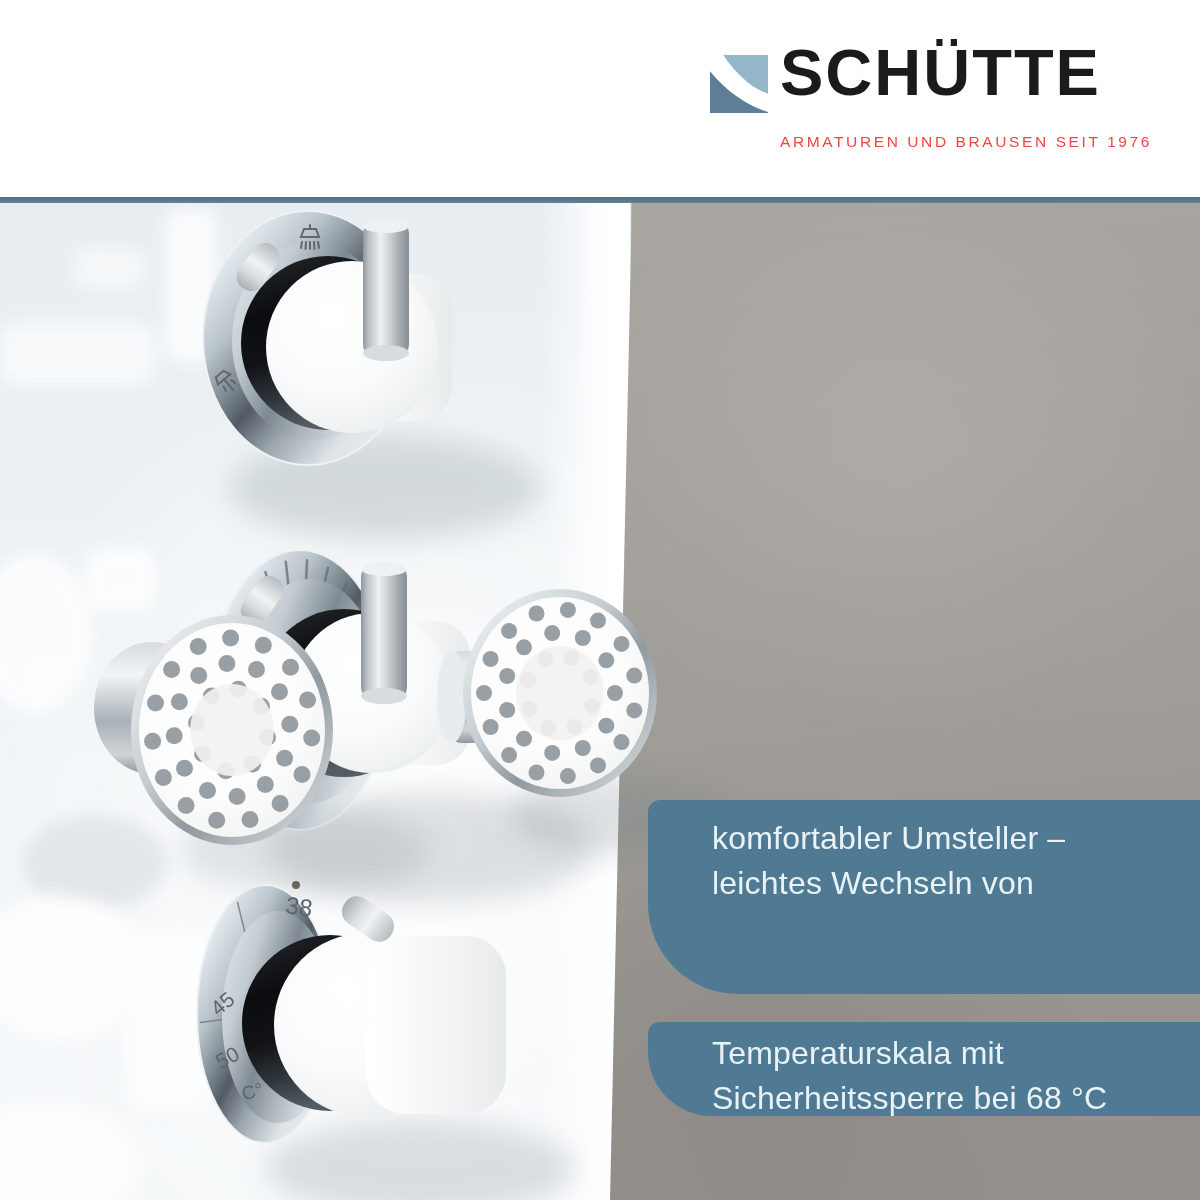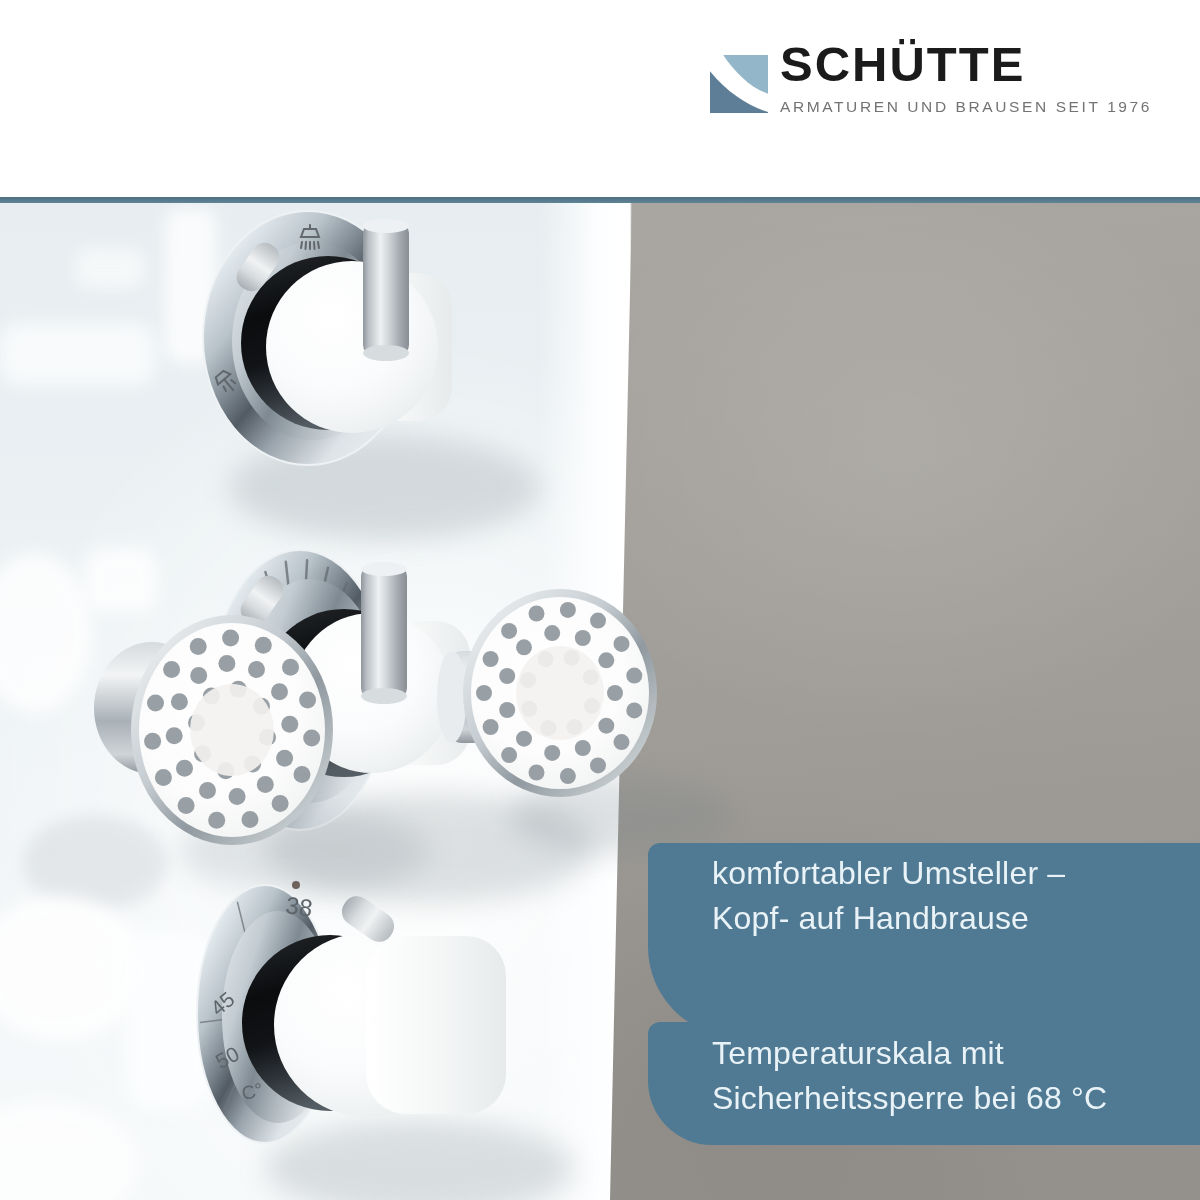--- a/index.html
+++ b/index.html
@@ -4,22 +4,22 @@
 <style>
   html,body{margin:0;padding:0;background:#fff;}
   .stage{position:relative;width:1200px;height:1200px;overflow:hidden;
          font-family:"Liberation Sans",sans-serif;background:#fff;}
 
   
   .header{position:absolute;left:0;top:0;width:1200px;height:197px;background:#ffffff;}
   .logo-wrap{position:absolute;left:710px;top:55px;display:flex;align-items:flex-start;}
   .logo-icon{width:58px;height:58px;display:block;}
   .brand-block{position:absolute;left:780px;top:40px;width:420px;}
-  .brand-title{font-size:49px;font-weight:700;letter-spacing:2px;color:#1b1b1b;line-height:1;}
-  .brand-tagline{margin-top:9px;font-size:15.5px;letter-spacing:2.6px;color:#737373;font-weight:400;}
+  .brand-title{font-size:65px;font-weight:700;letter-spacing:2px;color:#1b1b1b;line-height:1;}
+  .brand-tagline{margin-top:28px;font-size:15.5px;letter-spacing:2.6px;color:#ef4444;font-weight:400;}
   .divider{position:absolute;left:0;top:197px;width:1200px;height:6px;
            background:linear-gradient(180deg,#4e6f80,#5f8496);}
 
   
   .photo{position:absolute;left:0;top:203px;width:1200px;height:997px;overflow:hidden;}
   .panel-base{position:absolute;inset:0;
       background:linear-gradient(180deg,#e7edf0 0%,#ebf1f3 30%,#f1f5f7 60%,#f6f9fa 100%);}
   .panel-glow{position:absolute;inset:0;
       background:radial-gradient(620px 700px at 420px 620px,rgba(255,255,255,.95) 0%,rgba(255,255,255,0) 70%);}
   .panel-edge{position:absolute;inset:0;
@@ -31,22 +31,22 @@
   .wall-tint1{position:absolute;inset:0;
       background:radial-gradient(500px 420px at 900px 250px,rgba(255,255,255,.10),rgba(255,255,255,0) 70%);
       clip-path:polygon(627px 0,1200px 0,1200px 997px,607px 997px);}
   .wall-tint2{position:absolute;inset:0;
       background:radial-gradient(460px 380px at 760px 850px,rgba(60,58,55,.10),rgba(60,58,55,0) 72%);
       clip-path:polygon(627px 0,1200px 0,1200px 997px,607px 997px);}
   #fixtures{position:absolute;left:0;top:0;}
 
   
   .callout{position:absolute;background:#507a93;color:#e9f3f7;z-index:5;}
-  .callout-1{left:648px;top:597px;width:552px;height:194px;border-radius:12px 0 0 90px;padding:8px 0 0 64px;box-sizing:border-box;margin-top:43px;}
-  .callout-2{left:648px;top:819px;width:552px;height:123px;border-radius:12px 0 0 64px;padding:9px 0 0 64px;box-sizing:border-box;}
+  .callout-1{left:648px;top:597px;width:552px;height:194px;border-radius:12px 0 0 90px;padding:16px 0 0 64px;box-sizing:border-box;}
+  .callout-2{left:648px;top:819px;width:552px;height:94px;border-radius:12px 0 0 64px;padding:9px 0 0 64px;box-sizing:border-box;}
   .callout-line{display:block;font-size:32px;line-height:45px;font-weight:400;letter-spacing:.2px;}
 
   .plate-num{font-family:"Liberation Sans",sans-serif;fill:#5d646a;}
 </style>
 </head>
 <body>
 
 <div class="stage">
 
   <div class="header">
@@ -324,20 +324,20 @@
           <text class="plate-num" x="299" y="712" font-size="24" text-anchor="middle" transform="rotate(8 299 704)">38</text>
           <text class="plate-num" x="222" y="808" font-size="21" text-anchor="middle" transform="rotate(-40 222 800)">45</text>
           <text class="plate-num" x="227" y="862" font-size="21" text-anchor="middle" transform="rotate(-28 227 854)">50</text>
           <text class="plate-num" x="252" y="895" font-size="19" text-anchor="middle" transform="rotate(-15 252 887)">C°</text>
         </g>
       </g>
     </svg>
 
     <div class="callout callout-1">
       <span class="callout-line">komfortabler Umsteller –</span>
-      <span class="callout-line">Kopf- auf Handbrause</span>
+      <span class="callout-line">leichtes Wechseln von</span>
     </div>
     <div class="callout callout-2">
       <span class="callout-line">Temperaturskala mit</span>
       <span class="callout-line">Sicherheitssperre bei 68 °C</span>
     </div>
   </div>
 </div>
 
 </body></html>

